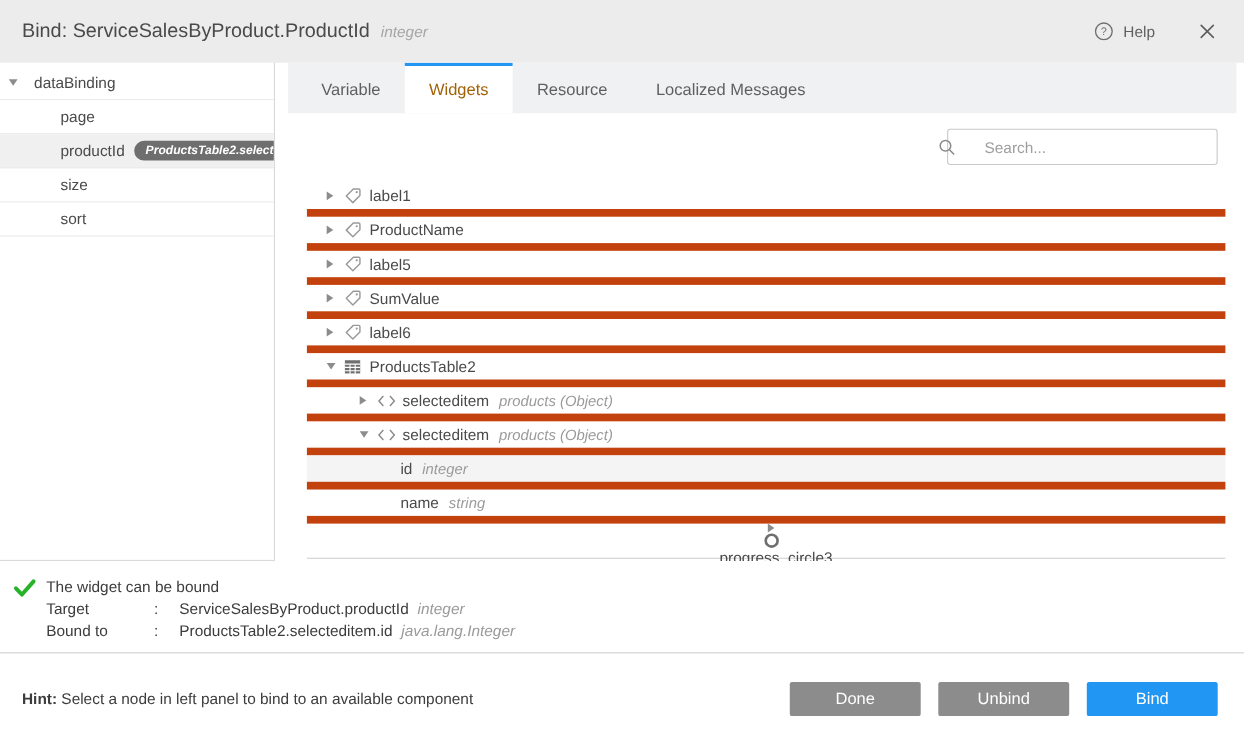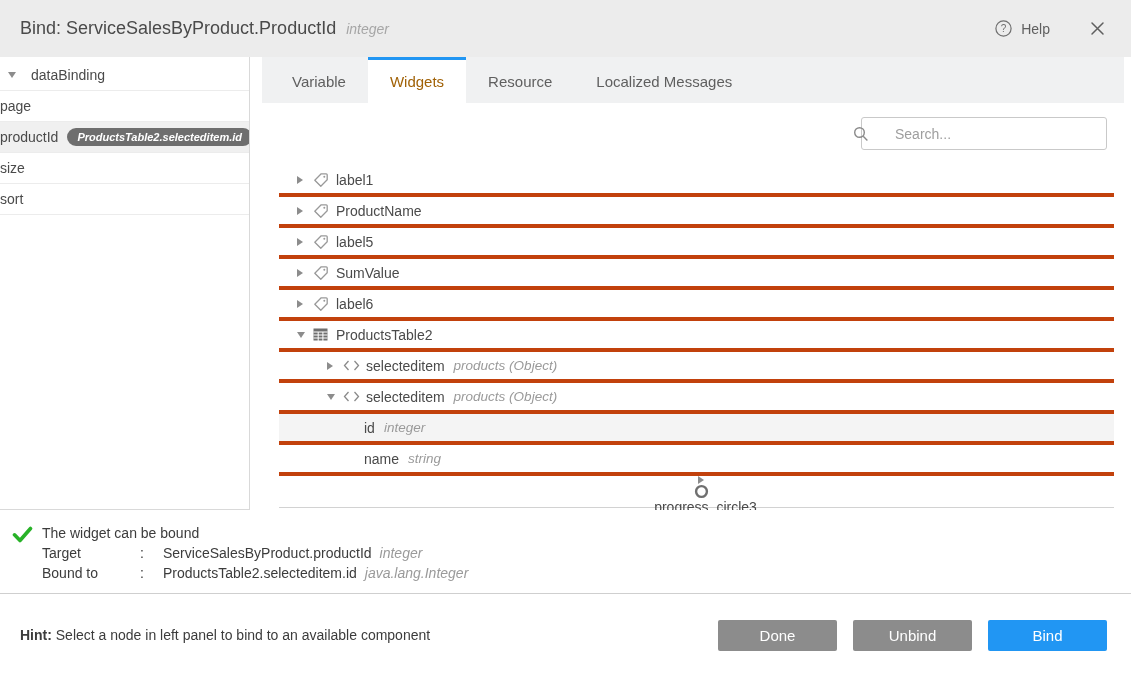--- a/index.html
+++ b/index.html
@@ -14,37 +14,37 @@
   .hdr-right { margin-left:auto; display:flex; align-items:center; }
   .help-btn { display:flex; align-items:center; gap:9px; cursor:pointer; color:#5f5f5f; font-size:14px; }
   .close-btn { margin-left:40px; cursor:pointer; display:flex; align-items:center; }
 
   
   .body { display:flex; height:453px; flex-shrink:0; }
   .lpanel { width:250px; flex-shrink:0; border-right:1px solid #d9d9d9; border-bottom:1px solid #d9d9d9; padding-top:3px; overflow:hidden; }
   .lp-row { height:31px; display:flex; align-items:center; border-bottom:1px solid #ececec; font-size:14px; color:#4a4a4a; white-space:nowrap; overflow:hidden; cursor:pointer; }
   .lp-root { padding-left:8px; }
   .lp-root .lbl { margin-left:7px; }
-  .lp-child { }
+  .lp-child { padding-left:55px; }
   .lp-row.sel { background:#f0f0f0; }
   .badge { background:#6e6e6e; color:#fff; font-size:11px; font-weight:bold; font-style:italic; border-radius:10px; padding:3px 10px; margin-left:9px; flex-shrink:0; }
 
   .main { flex:1; display:flex; flex-direction:column; padding-left:12px; padding-right:7px; overflow:hidden; }
   .tabbar { height:46px; background:#f0f1f2; display:flex; padding-left:8px; flex-shrink:0; }
   .tab { padding:0 22px; font-size:15px; color:#5f5f5f; display:flex; align-items:center; cursor:pointer; border-top:3px solid transparent; }
   .tab.active { background:#fff; border-top-color:#2196f3; color:#a16207; }
 
   .search-row { display:flex; justify-content:flex-end; margin:14px 17px 0 0; }
   .search-box { position:relative; width:264px;padding-left:18px; }
   .search-box input { width:100%; height:33px; border:1px solid #c9c9c9; border-radius:3px; padding:0 10px 0 33px; font-size:14px; color:#4a4a4a; font-family:inherit; outline:none; background:#fff; }
   .search-box input::placeholder { color:#9e9e9e; }
   .search-ic { position:absolute; left:10px; top:9px; display:flex; }
 
   .wtree { margin:16px 10px 0 17px; border-bottom:1px solid #d2d2d2; }
-  .w-row { height:31px; display:flex; align-items:center; border-bottom:4px solid #c2410c; font-size:14px; color:#4a4a4a; cursor:pointer; }
+  .w-row { height:31px; display:flex; align-items:center; border-bottom:7px solid #c2410c; font-size:14px; color:#4a4a4a; cursor:pointer; }
   .w-row:last-child { border-bottom:none;flex-direction:column; }
   .w-row.sel { background:#f4f4f4; }
   .lv0 { padding-left:18px; } .lv1 { padding-left:48px; } .lv2 { padding-left:85px; }
   .caret { width:16px; flex-shrink:0; display:flex; align-items:center; }
   .caret.right::before { content:""; border-left:6px solid #8c8c8c; border-top:4.5px solid transparent; border-bottom:4.5px solid transparent; }
   .caret.down::before { content:""; border-top:6px solid #8c8c8c; border-left:4.5px solid transparent; border-right:4.5px solid transparent; }
   .wicon { width:23px; flex-shrink:0; display:flex; align-items:center; }
   .wtype { font-style:italic; color:#9a9a9a; font-size:13.5px; margin-left:9px; }
 
   

